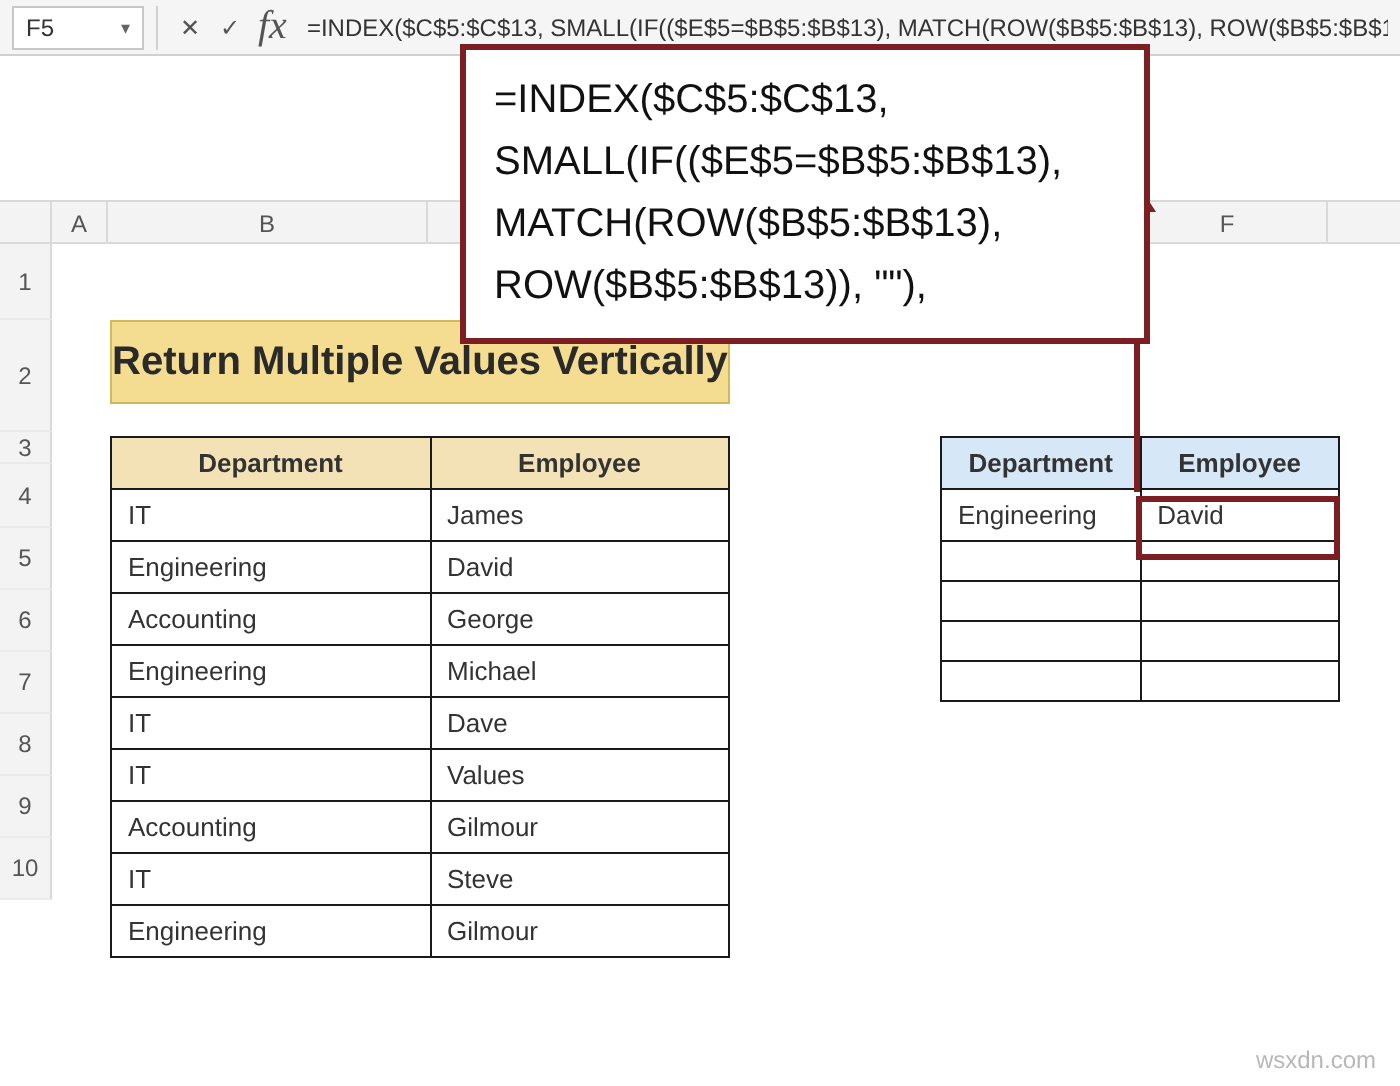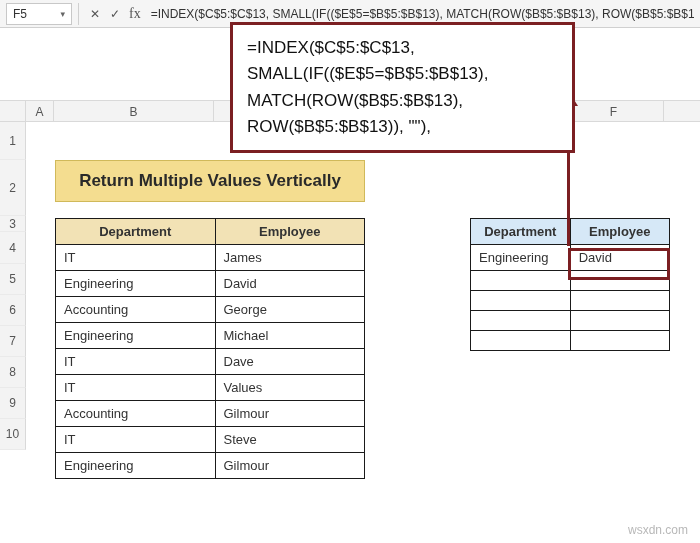--- a/index.html
+++ b/index.html
@@ -28,21 +28,21 @@
     border: 1px solid #c8c8c8;
     display: flex;
     align-items: center;
     padding: 0 6px;
     font-size: 12px;
   }
   .namebox .name-text { flex: 1; }
   .dd-arrow { font-size: 9px; color: #666; }
   .divider-v { width: 1px; height: 22px; background: #d0d0d0; margin: 0 6px; }
   .fxbtn { width: 20px; text-align: center; font-size: 12px; color: #555; cursor: pointer; }
-  .fx-label { font-family: "Times New Roman", serif; font-size: 14px; color: #555; padding: 0 4px; }
+  .fx-label { font-style: italic; font-family: "Times New Roman", serif; font-size: 20px; color: #555; padding: 0 4px; }
   .formula-input { flex: 1; font-size: 12px; color: #333; padding-left: 6px; white-space: nowrap; overflow: hidden; }
 
   .grid {
     position: absolute;
     top: 100px; 
     left: 0;
     right: 0;
   }
   .col-headers {
     display: flex;
@@ -76,21 +76,21 @@
   .cA{width:28px;} .cB{width:160px;} .cC{width:150px;} .cD{width:100px;} .cE{width:100px;} .cF{width:100px;}
 
   
   .title-banner {
     position:absolute;
     top:160px; left:55px;
     width:310px; height:42px;
     background:#f4dd90;
     border:1px solid #d0b95a;
     display:flex; align-items:center; justify-content:center;
-    font-weight:600; font-size:17px; color:#2a2a2a;
+    font-weight:600; font-size:20px; color:#2a2a2a;
   }
 
   
   .main-table {
     position:absolute;
     top:218px; left:55px;
     border-collapse:collapse;
     width:310px;
     border:1.5px solid #1a1a1a;
   }
@@ -121,21 +121,21 @@
   .right-table .col-r1{width:100px;} .right-table .col-r2{width:100px;}
 
   
   .callout {
     position:absolute;
     top:22px; left:230px;
     width:345px;
     border:3px solid #7b1f22;
     background:#ffffff;
     padding:10px 14px;
-    font-size:17px;
+    font-size:20px;
     line-height:1.55;
     color:#111;
     z-index:3;
   }
   .callout-arrow {
     position:absolute;
     top:94px; left:560px;
     width:16px; height:156px;
     z-index:2;
   }

